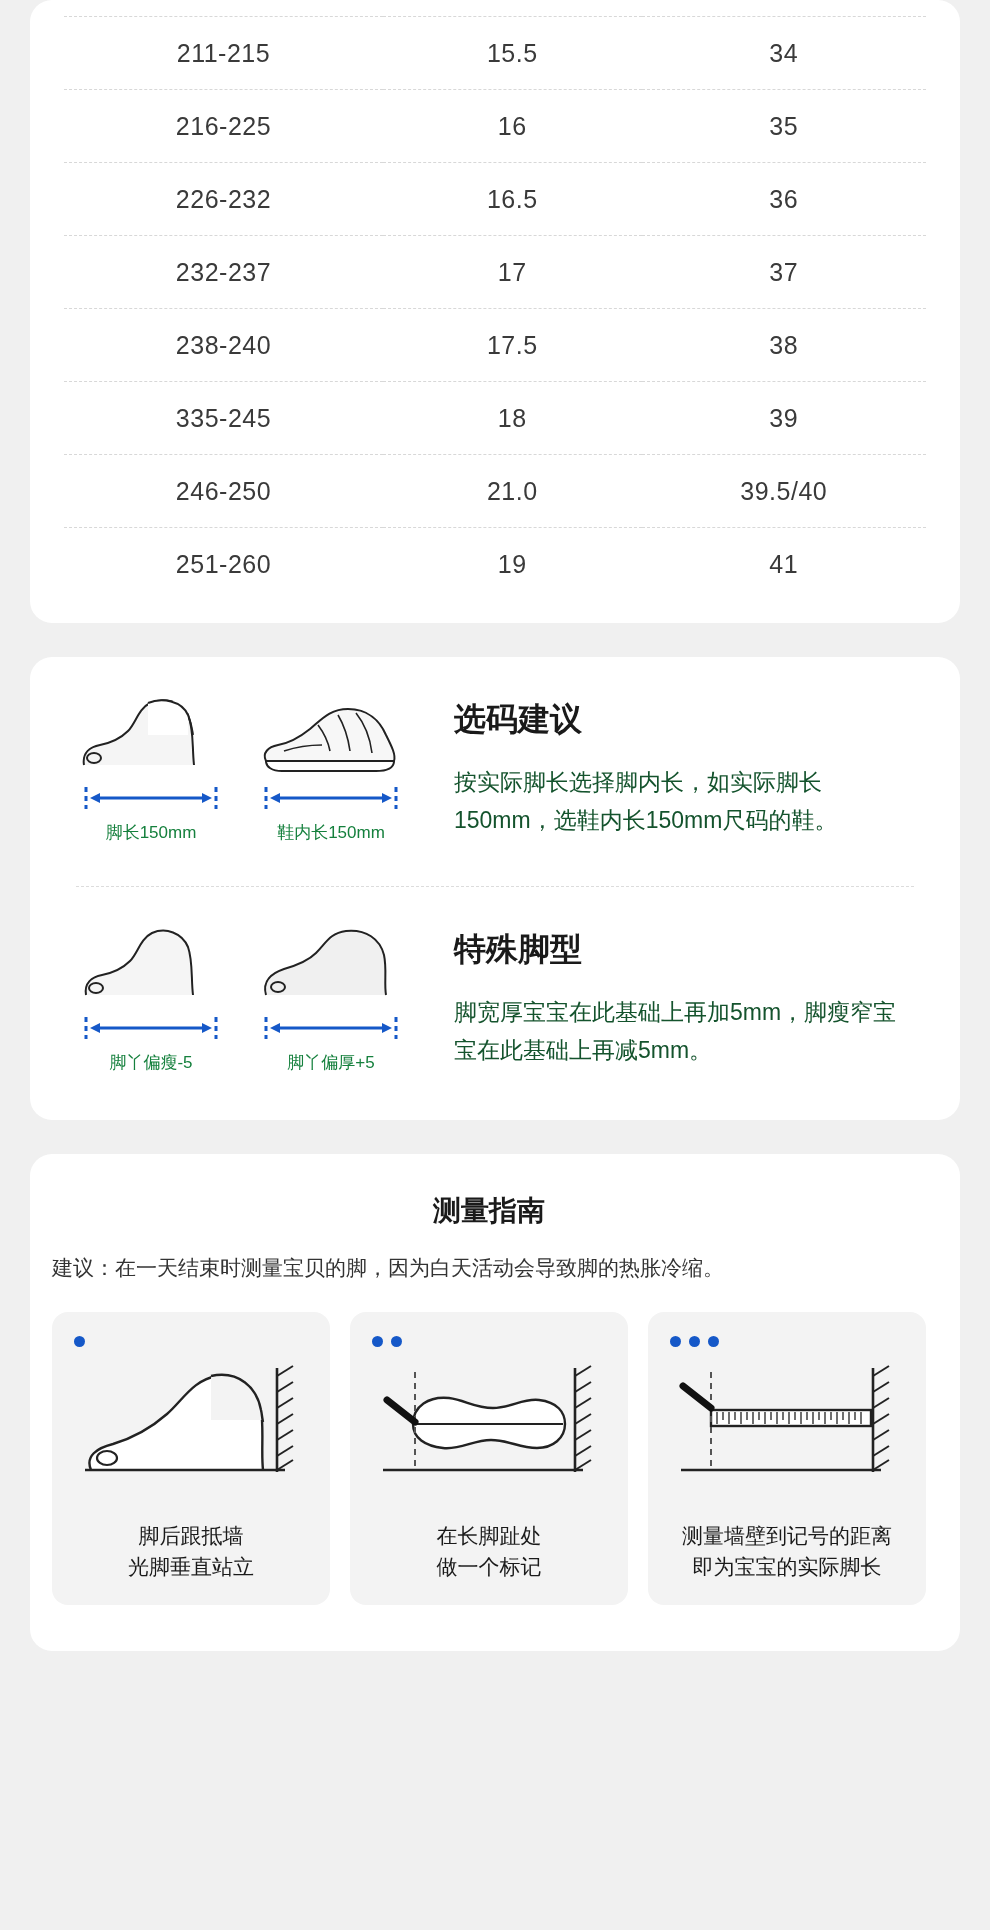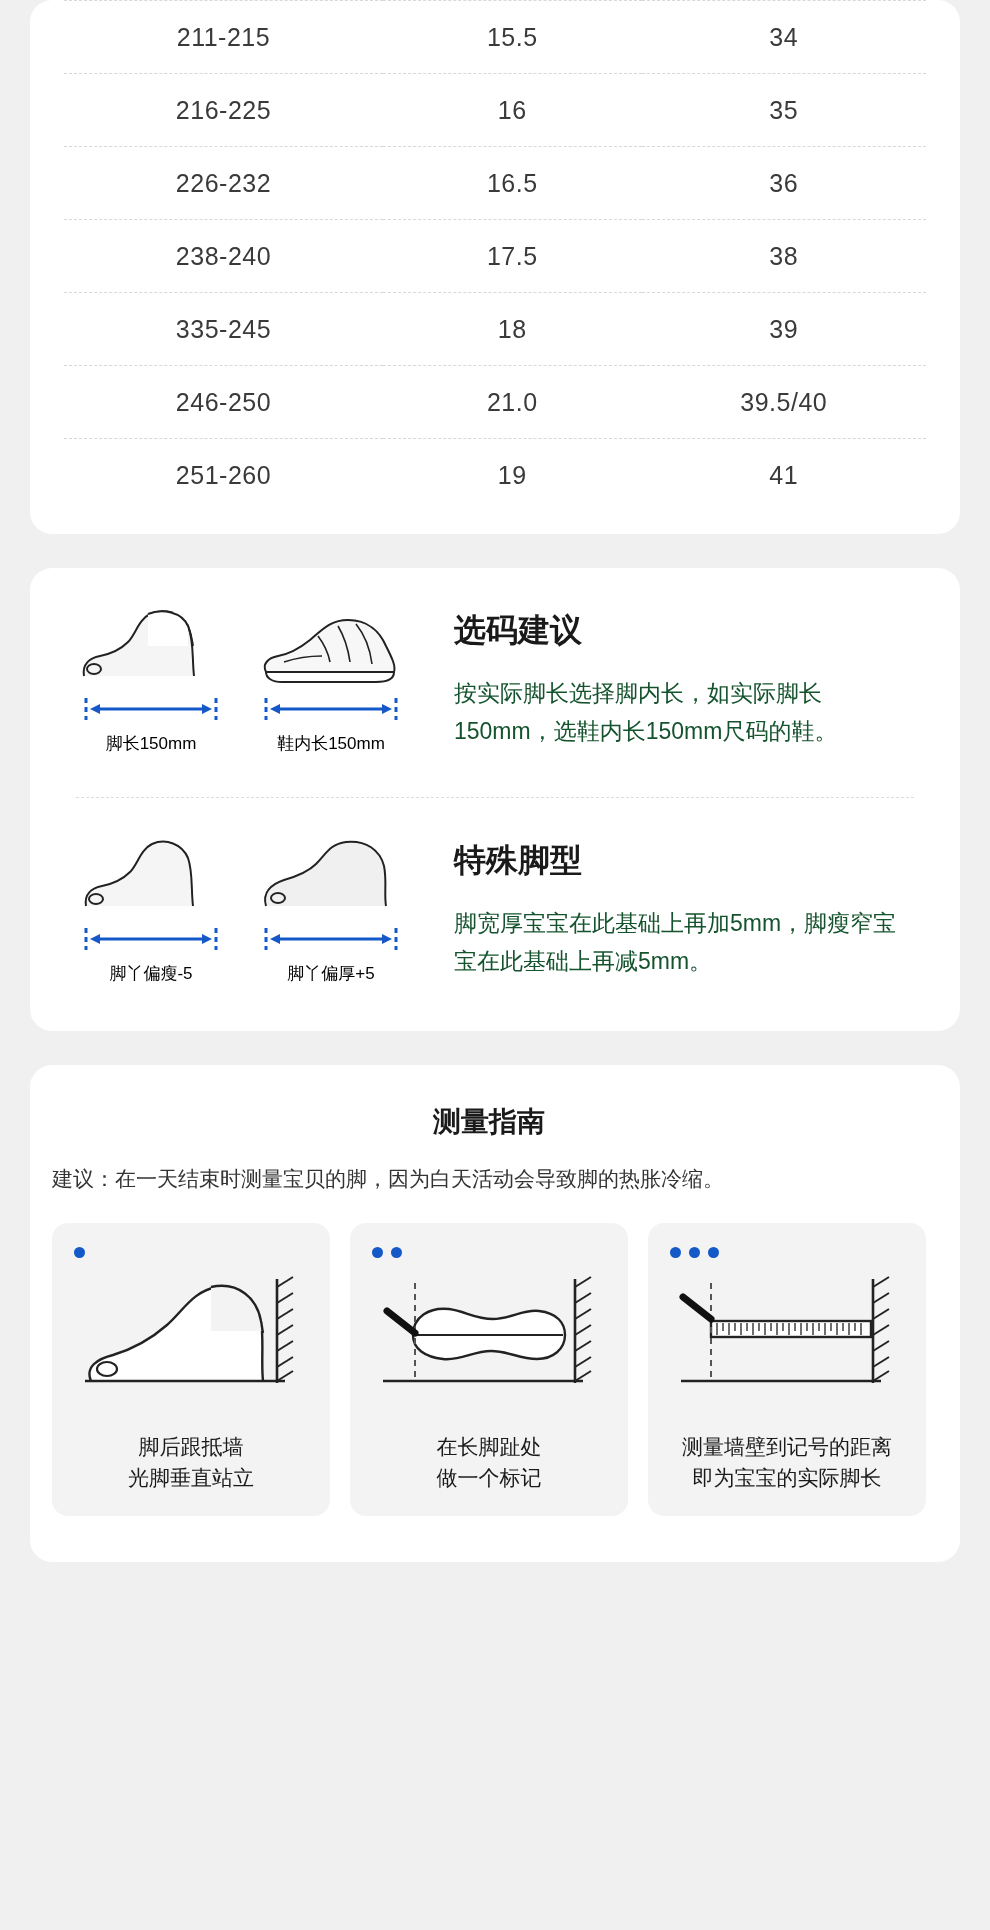--- a/index.html
+++ b/index.html
@@ -18,21 +18,21 @@
   }
 
   .card {
     background: #ffffff;
     border-radius: 22px;
     margin-bottom: 34px;
     overflow: hidden;
   }
 
   
-  .table-card { padding: 0 34px 22px 34px; border-radius: 22px; }
+  .table-card { padding: 16px 34px 22px 34px; border-radius: 22px; }
   table.size-table {
     width: 100%;
     border-collapse: collapse;
   }
   table.size-table tr { height: 73px; }
   table.size-table td {
     text-align: center;
     font-size: 25px;
     color: #3a3a3a;
     letter-spacing: 0.5px;
@@ -65,21 +65,21 @@
   }
   .fig .art {
     height: 86px;
     display: flex;
     align-items: flex-end;
     justify-content: center;
   }
   .fig .caption {
     margin-top: 6px;
     font-size: 17px;
-    color: #000000;
+    color: #15803d;
     white-space: nowrap;
   }
   .arrowline { margin-top: 4px; }
   .advice-text { padding-left: 26px; flex: 1 1 auto; }
   .advice-title {
     font-size: 32px;
     font-weight: bold;
     color: #1a1a1a;
     margin-bottom: 22px;
   }
@@ -161,20 +161,25 @@
         </tr>
         <tr>
           <td class="c1">216-225</td>
           <td class="c2">16</td>
           <td class="c3">35</td>
         </tr>
         <tr>
           <td class="c1">226-232</td>
           <td class="c2">16.5</td>
           <td class="c3">36</td>
+        </tr>
+        <tr>
+          <td class="c1">232-237</td>
+          <td class="c2">17</td>
+          <td class="c3">37</td>
         </tr>
         <tr>
           <td class="c1">238-240</td>
           <td class="c2">17.5</td>
           <td class="c3">38</td>
         </tr>
         <tr>
           <td class="c1">335-245</td>
           <td class="c2">18</td>
           <td class="c3">39</td>

